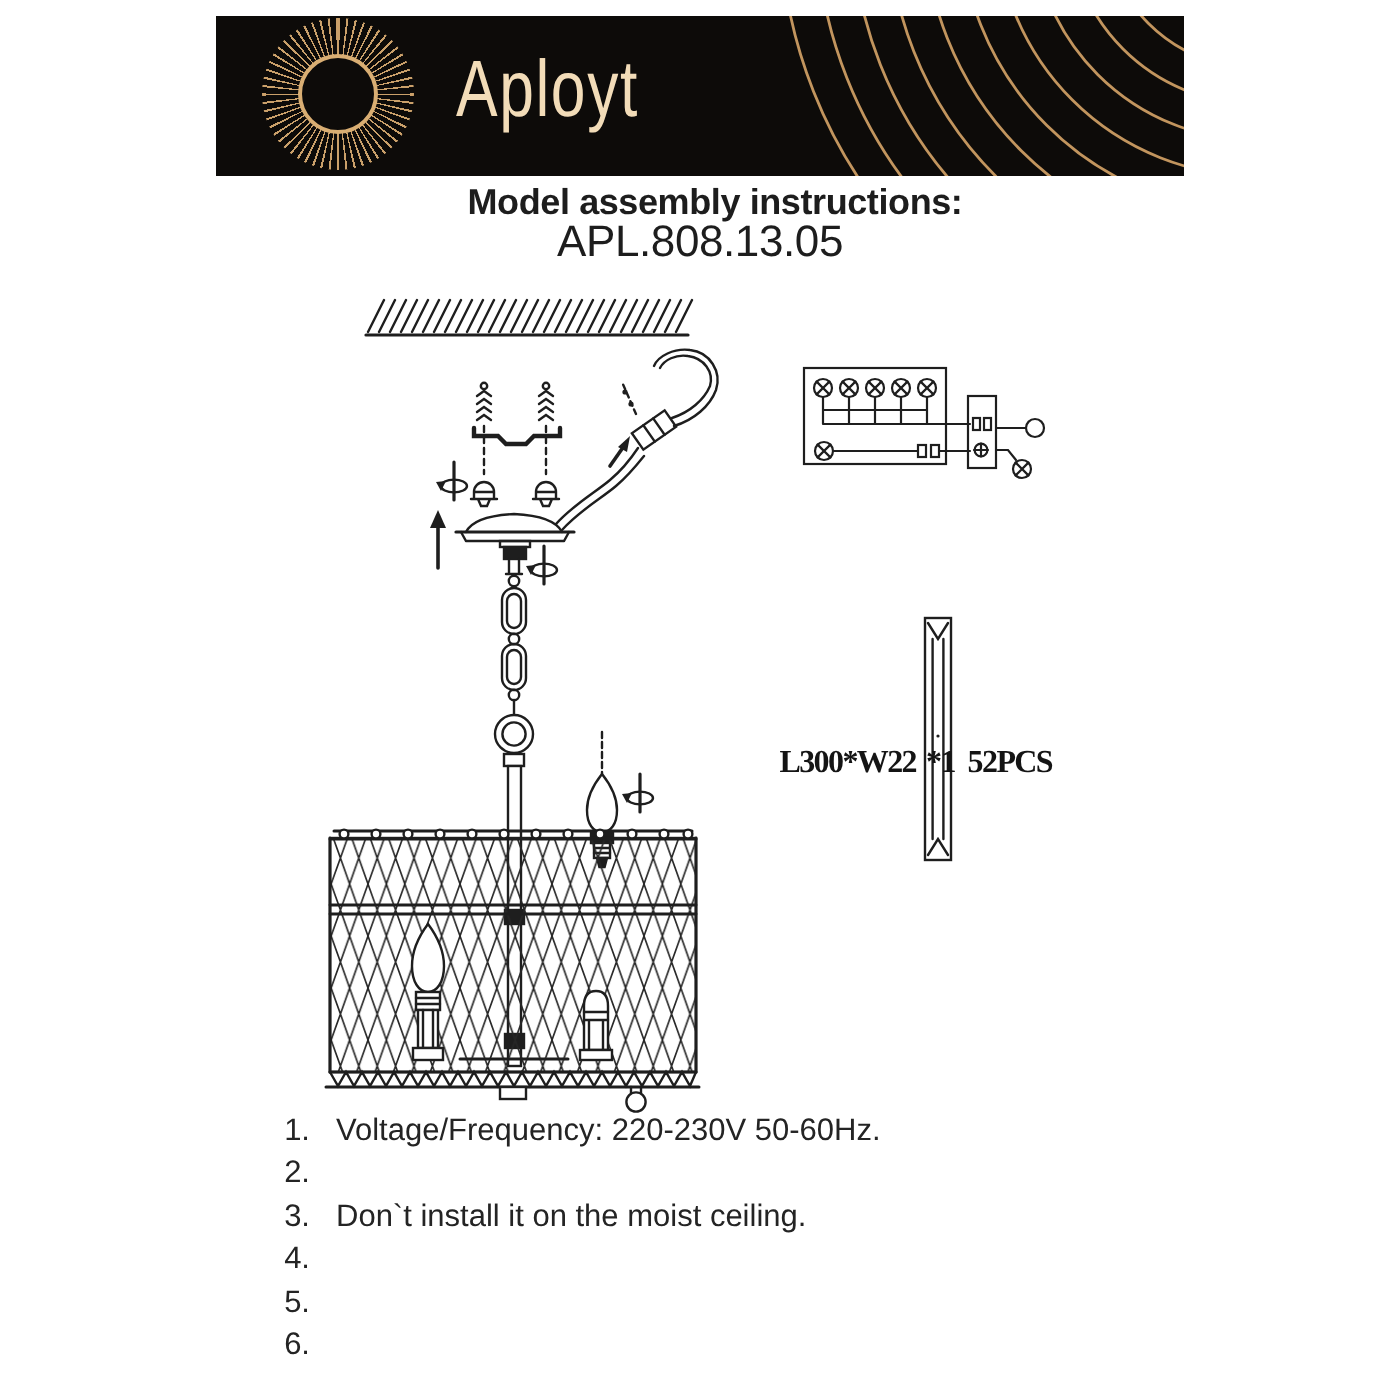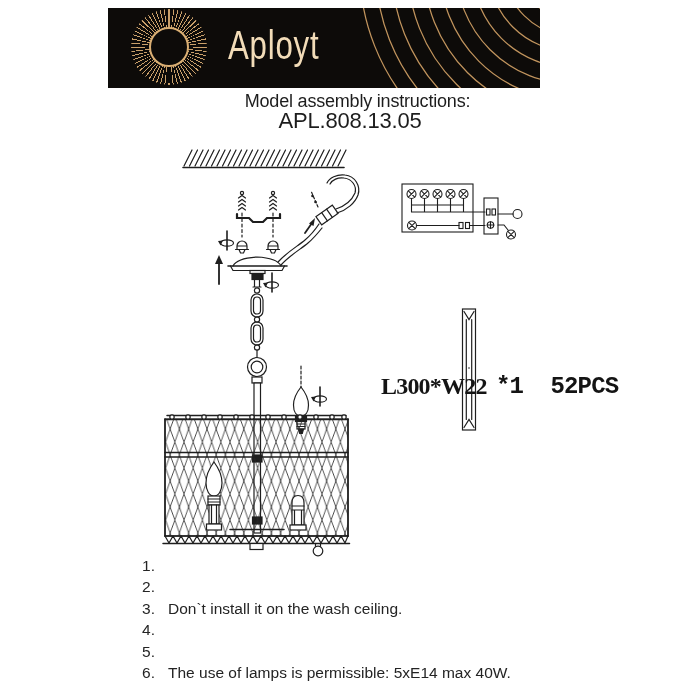--- a/index.html
+++ b/index.html
@@ -2,49 +2,49 @@
 <html><head>
 <meta charset="utf-8">
 <style>
   html,body{margin:0;padding:0;}
   body{
     width:700px;height:700px;background:#ffffff;position:relative;overflow:hidden;
     font-family:"Liberation Sans",sans-serif;color:#262626;
   }
   
   .banner{
-    position:absolute;left:108px;top:8px;width:432px;height:80px;
+    position:absolute;left:108px;top:8px;width:484px;height:80px;
     background:#0d0b09;overflow:hidden;
   }
   .banner-fan{position:absolute;right:0;top:0;width:100%;height:100%;}
   .sunburst{
     position:absolute;left:23px;top:1px;width:76px;height:76px;border-radius:50%;
     background:repeating-conic-gradient(#caa06a 0deg 1.6deg,#0d0b09 1.6deg 6.4deg);
   }
   .sunburst-core{
     position:absolute;left:41px;top:19px;width:40px;height:40px;border-radius:50%;
     background:#0d0b09;border:2px solid #d9ae73;box-sizing:border-box;
   }
   .brand{
     position:absolute;left:120px;top:15px;font-size:40px;font-weight:300;
     color:#f2dcb8;letter-spacing:1px;transform:scaleX(0.78);transform-origin:left top;
     white-space:nowrap;
   }
   
   .title-block{position:absolute;left:0;top:92px;width:700px;text-align:center;}
-  .page-title{font-size:18px;font-weight:400;letter-spacing:-0.2px;color:#1d1d1d;line-height:19px;margin-left:15px;}
+  .page-title{font-size:18px;font-weight:700;letter-spacing:-0.2px;color:#1d1d1d;line-height:19px;margin-left:15px;}
   .model-no{font-size:22px;font-weight:500;letter-spacing:-0.2px;color:#1d1d1d;line-height:19px;}
   
   .diagram-svg{position:absolute;left:0;top:0;width:700px;height:700px;}
   .crystal-label{
     position:absolute;font-family:"Liberation Serif",serif;font-weight:600;
-    font-size:24px;letter-spacing:-0.8px;color:#141414;white-space:pre;
+    font-size:16px;letter-spacing:-0.8px;color:#141414;white-space:pre;
   }
   .crystal-left{left:381px;top:373px;width:77px;text-align:right;}
-  .crystal-right{left:496px;top:373px;font-family:Liberation Mono, monospace;}
+  .crystal-right{left:463px;top:373px;}
   
   .instructions{position:absolute;left:132px;top:555px;width:470px;}
   .inst-row{display:flex;line-height:21.4px;font-size:15.5px;font-weight:500;color:#242424;}
   .inst-num{width:23px;text-align:right;flex:0 0 auto;}
   .inst-text{margin-left:13px;white-space:nowrap;}
 </style>
 </head>
 <body>
 
 <div class="banner">
@@ -258,31 +258,31 @@
     </g>
   </g>
 </svg>
 
 <span class="crystal-label crystal-left">L300*W22</span>
 <span class="crystal-label crystal-right">*1  52PCS</span>
 
 <div class="instructions">
   <div class="inst-row">
     <span class="inst-num">1.</span>
+    <span class="inst-text">Voltage/Frequency: 220-230V 50-60Hz.</span>
   </div>
   <div class="inst-row">
     <span class="inst-num">2.</span>
   </div>
   <div class="inst-row">
     <span class="inst-num">3.</span>
-    <span class="inst-text">Don`t install it on the wash ceiling.</span>
+    <span class="inst-text">Don`t install it on the moist ceiling.</span>
   </div>
   <div class="inst-row">
     <span class="inst-num">4.</span>
   </div>
   <div class="inst-row">
     <span class="inst-num">5.</span>
   </div>
   <div class="inst-row">
     <span class="inst-num">6.</span>
-    <span class="inst-text">The use of lamps is permissible: 5xE14 max 40W.</span>
   </div>
 </div>
 
 </body></html>

